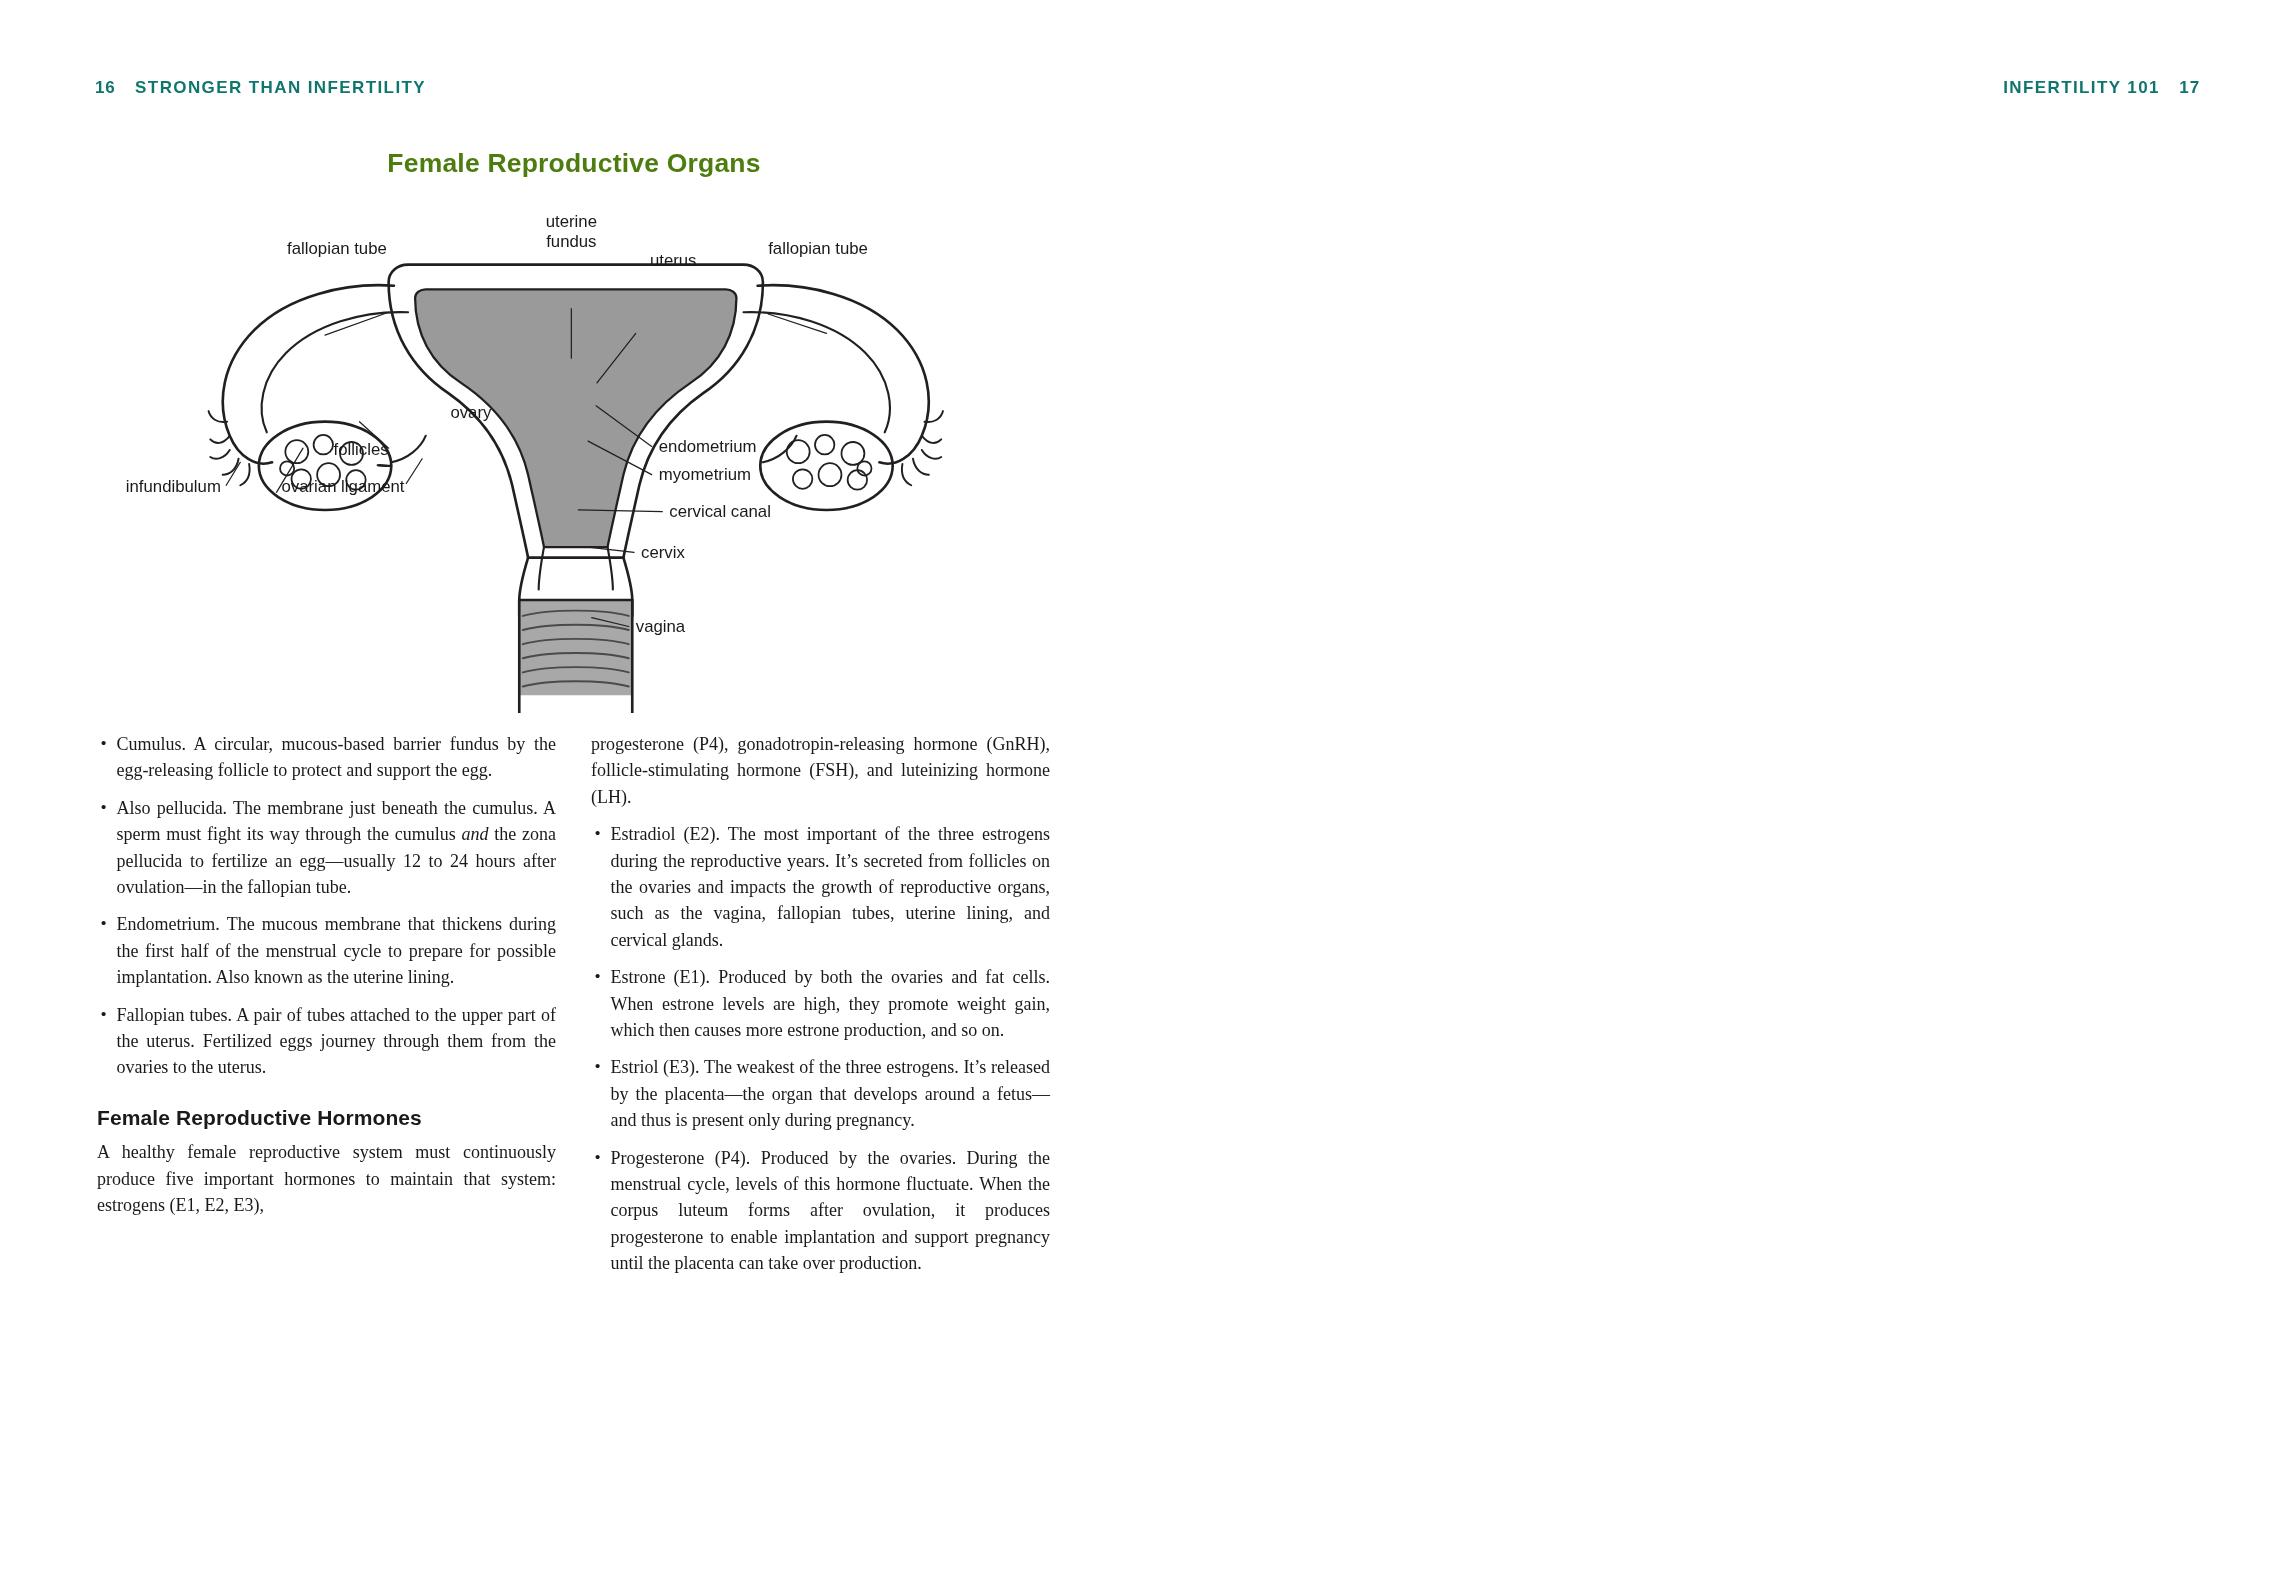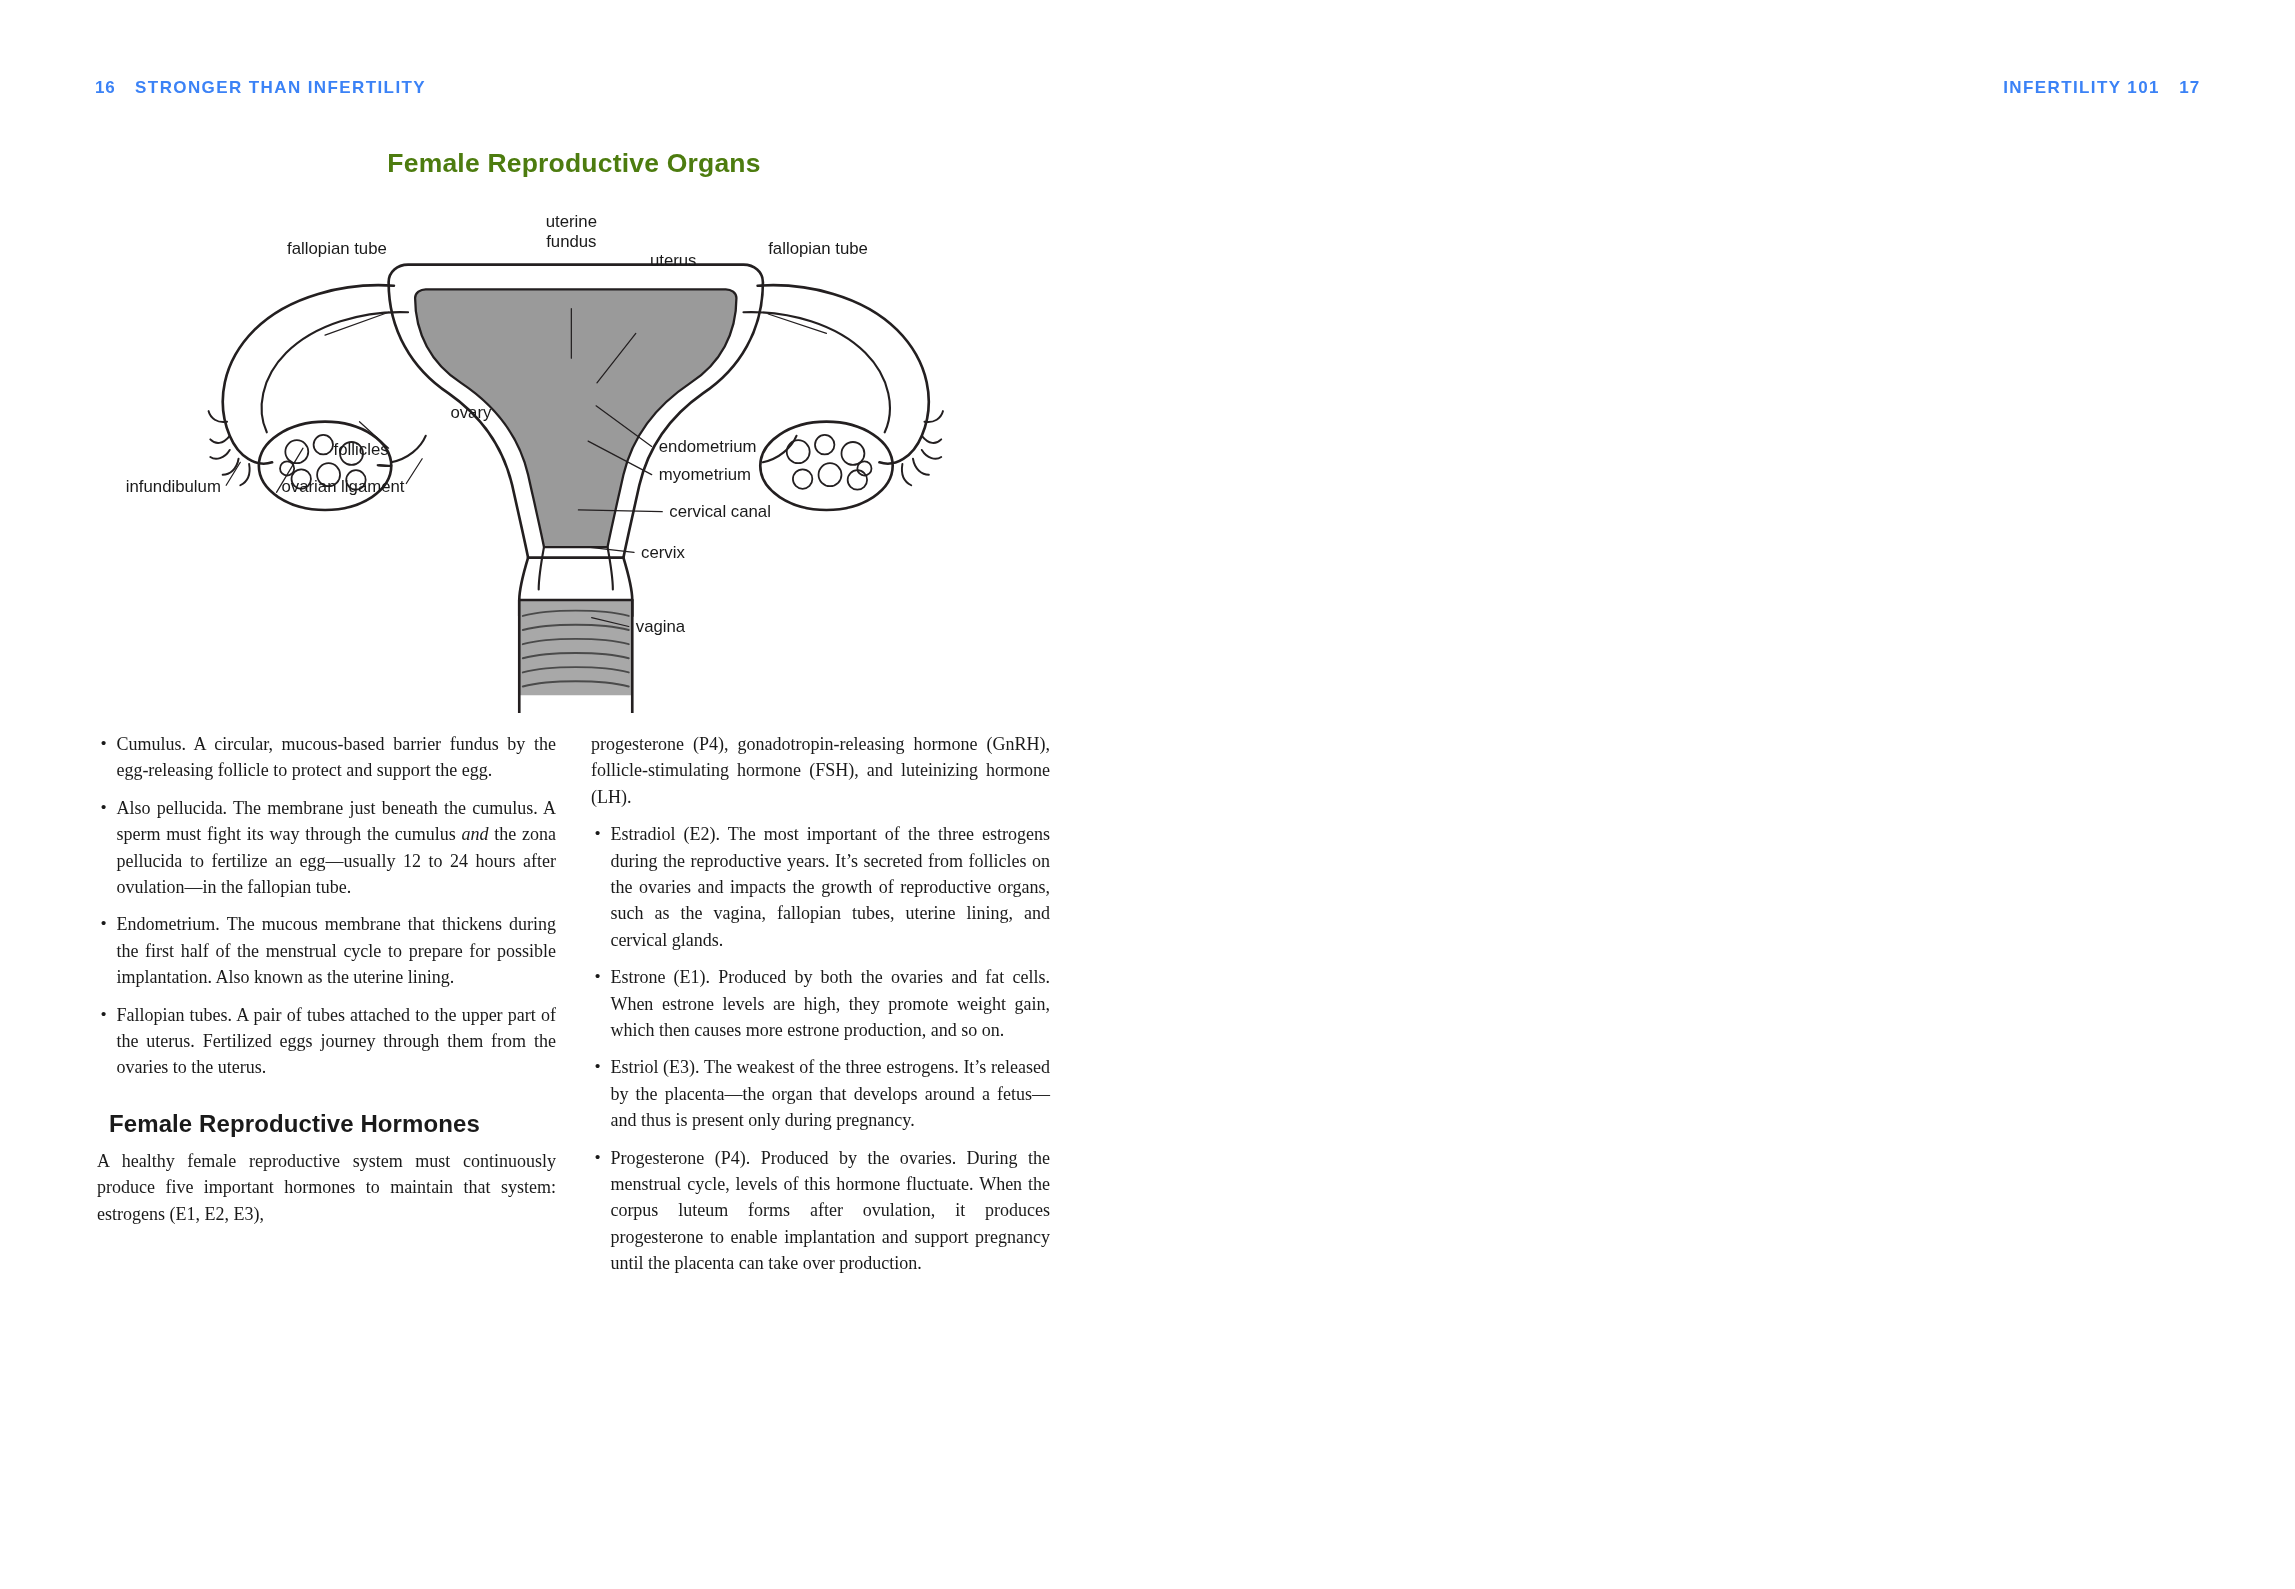--- a/index.html
+++ b/index.html
@@ -30,21 +30,21 @@
   .page-right { padding: 0 0 0 0; }
 
   
   .runhead {
     position: absolute;
     top: 78px;
     font-family: "Liberation Sans", sans-serif;
     font-size: 17px;
     letter-spacing: 1.4px;
     font-weight: 700;
-    color: #3b82f6;
+    color: #0f766e;
     display: flex;
     align-items: baseline;
     gap: 19.4px;
   }
   .runhead-left { left: 95px; }
   .runhead-right { right: 95px; }
   .folio {
     font-family: "Liberation Sans", sans-serif;
     font-size: 17px;
     font-weight: 700;
@@ -102,23 +102,23 @@
     content: "\2022";
     position: absolute;
     left: 3.5px;
     top: 0;
     font-size: 17.7px;
   }
   .b { font-weight: 400; }
   .i { font-style: italic; }
   h2.sub {
     font-family: "Liberation Sans", sans-serif;
-    font-size: 24px;
+    font-size: 21px;
     font-weight: 700;
-    margin: 1.05em 0 0.28em 12px;
+    margin: 1.05em 0 0.28em 0;
     letter-spacing: 0.1px;
   }
 
   
   .left-cols {
     top: 731px;
     left: 97px;
     width: 954px;
   }
   .left-cols .col { width: 459px; }

